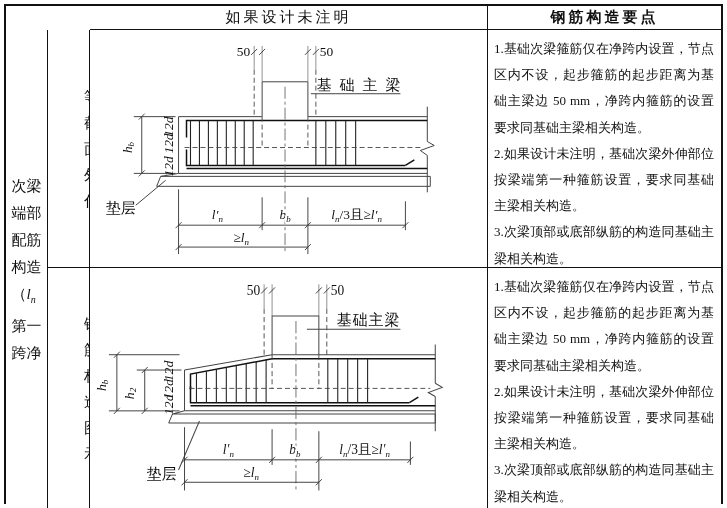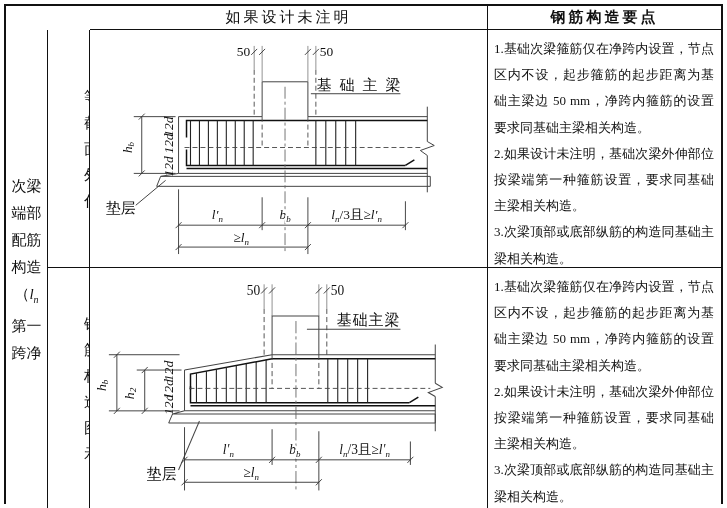--- a/index.html
+++ b/index.html
@@ -13,21 +13,21 @@
   .c-type-hdr{grid-column:1 / span 2;grid-row:1;}
   .c-diagram-hdr{grid-column:3;grid-row:1;}
   .c-points-hdr{grid-column:4;grid-row:1;border-right:none;font-weight:bold;}
   .c-typecell{grid-column:1;grid-row:2 / span 2;border-bottom:none;}
   .c-sub1{grid-column:2;grid-row:2;}
   .c-sub2{grid-column:2;grid-row:3;border-bottom:none;}
   .c-svg1{grid-column:3;grid-row:2;padding:0;}
   .c-svg2{grid-column:3;grid-row:3;border-bottom:none;padding:0;}
   .c-pts1{grid-column:4;grid-row:2;border-right:none;align-items:flex-start;}
   .c-pts2{grid-column:4;grid-row:3;border-right:none;border-bottom:none;align-items:flex-start;}
-  .typecell-inner{text-align:center;font-size:15px;line-height:27px;}
+  .typecell-inner{text-align:left;font-size:15px;line-height:27px;}
   .vert{width:16px;word-break:break-all;text-align:center;font-size:15px;line-height:26px;margin-left:46px;}
   .pts{padding:6px 7px 0 6px;font-size:13px;line-height:26.2px;text-align:justify;}
   .pts p{margin:0;}
   .sub{font-size:10px;vertical-align:sub;}
   .var{font-style:italic;}
   svg{display:block;}
   svg text{font-family:"Liberation Serif", serif;fill:#111;}
   .t-cn{font-size:15px;}
   .t-dim{font-size:13.5px;}
   .t-it{font-style:italic;}

